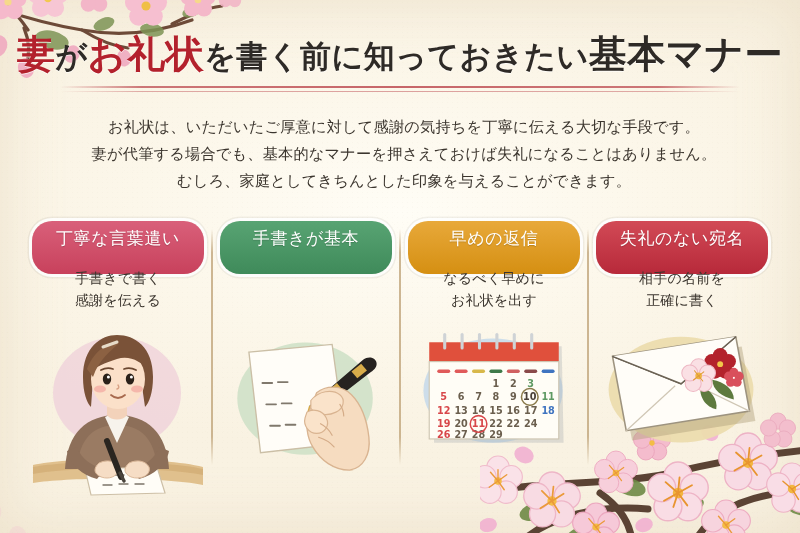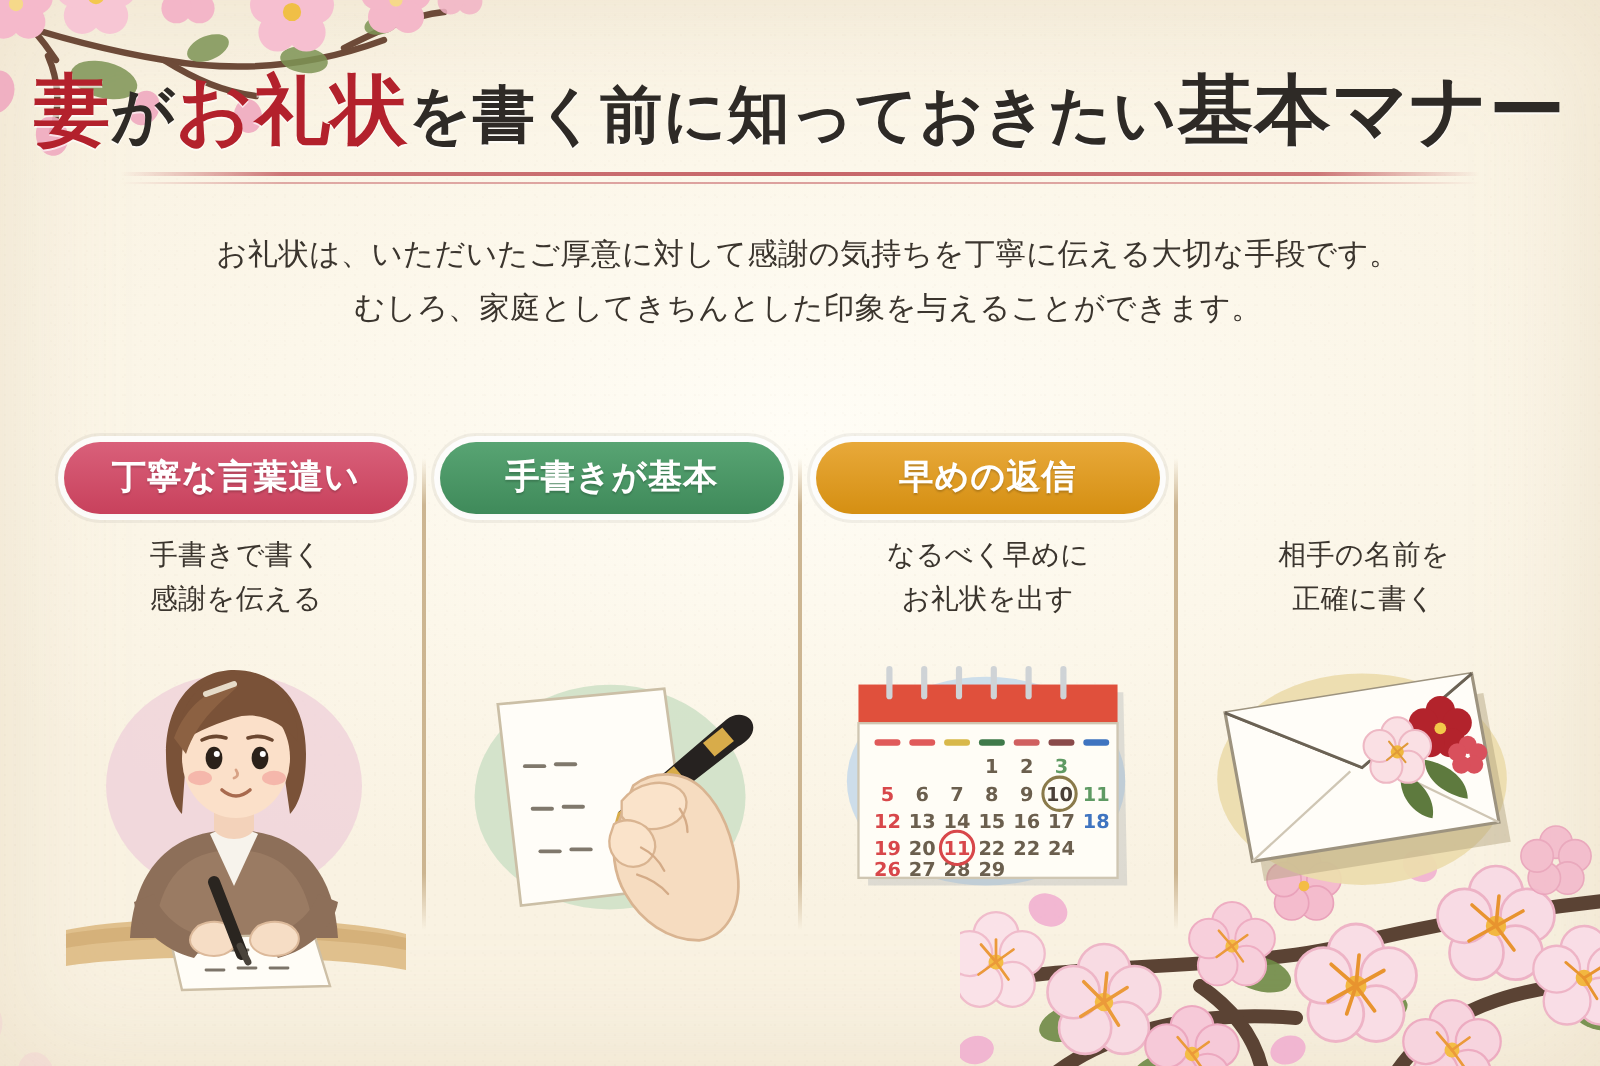--- a/index.html
+++ b/index.html
@@ -23,21 +23,21 @@
     background-position:0 0, 3px 4px;
   }
   #vignette{
     position:absolute;inset:0;pointer-events:none;
     box-shadow:inset 0 0 60px rgba(215,195,160,.35);
   }
 
   
   .title-wrap{position:absolute;left:0;top:36px;width:800px;text-align:center;z-index:8;}
   .title{
-    font-family:Liberation Sans, sans-serif;
+    font-family:Liberation Mono, monospace;
     font-size:38px;font-weight:700;letter-spacing:.5px;
     color:#2e2a26;white-space:nowrap;line-height:1.1;
     text-shadow:0 1px 0 rgba(255,255,255,.65);
   }
   .title .hl{color:#b3212c;}
   .title .sm{font-size:31px;}
   .title-rule{
     position:absolute;left:60px;top:86px;width:680px;height:7px;z-index:8;
   }
   .title-rule i{
@@ -63,24 +63,24 @@
   }
   .card:last-child .divider{display:none;}
   .card .ldivider{
     position:absolute;left:0;top:14px;width:1px;height:236px;
     background:linear-gradient(to bottom,rgba(196,170,130,0) 0%,rgba(196,170,130,.85) 10%,rgba(196,170,130,.85) 88%,rgba(196,170,130,0) 100%);
   }
   .card:first-child .ldivider{display:none;}
 
   .badge{
     position:absolute;left:50%;transform:translateX(-50%);top:6px;
-    min-width:140px;padding:6px 16px 7px;border-radius:20px;
+    min-width:140px;padding:6px 16px 24px;border-radius:20px;
     text-align:center;white-space:nowrap;
     font-family:"DejaVu Serif","Liberation Serif",serif;
-    font-size:17px;font-weight:700;color:#fff;letter-spacing:.6px;
+    font-size:17px;font-weight:400;color:#fff;letter-spacing:.6px;
     box-shadow:0 0 0 3px rgba(255,255,255,.85), 0 0 0 4.5px rgba(0,0,0,.05), 0 1px 2px rgba(0,0,0,.10);
     text-shadow:0 1px 1px rgba(0,0,0,.18);
   }
   .card-sub{
     position:absolute;left:0;top:52px;width:100%;text-align:center;
     color:#3b352e;font-size:14px;line-height:22px;letter-spacing:.2px;
   }
   .card-sub span{display:block;white-space:nowrap;}
 
   .art{position:absolute;left:0;top:102px;width:100%;height:190px;}
@@ -187,20 +187,21 @@
       <span class="hl">妻</span><span class="sm">が</span><span class="hl">お礼状</span><span class="sm">を書く前に知っておきたい</span><span>基本マナー</span>
     </div>
   </div>
   <div class="title-rule">
     <i></i>
       <i class="thin"></i>
   </div>
 
   <div class="lead">
     <div>お礼状は、いただいたご厚意に対して感謝の気持ちを丁寧に伝える大切な手段です。</div>
+    <div>妻が代筆する場合でも、基本的なマナーを押さえておけば失礼になることはありません。</div>
     <div>むしろ、家庭としてきちんとした印象を与えることができます。</div>
   </div>
 
   <div class="cards">
 
     <div class="card">
 
       <div class="divider"></div>
       <div class="badge" style="background:linear-gradient(#d9607a,#c8415c);">丁寧な言葉遣い</div>
       <div class="card-sub">
@@ -384,20 +385,21 @@
 
           <circle cx="130" cy="78.5" r="8.6" fill="none" stroke="#8a7a4a" stroke-width="1.6"></circle>
           <circle cx="77" cy="106.5" r="8.6" fill="none" stroke="#d8474a" stroke-width="1.6"></circle>
         </svg>
       </div>
     </div>
 
     <div class="card">
       <div class="ldivider"></div>
 
+      <div class="badge" style="background:linear-gradient(#d24a56,#b7293a);">失礼のない宛名</div>
       <div class="card-sub">
         <span>相手の名前を</span>
         <span>正確に書く</span>
       </div>
       <div class="art">
         <svg viewBox="0 0 186 150" width="182" height="147" style="position:absolute;left:50%;transform:translateX(-50%);top:4px">
           <ellipse cx="92" cy="70" rx="74" ry="54" fill="#ecdcae" opacity=".95"></ellipse>
 
           <path d="M24 40 L 150 20 L 164 96 L 38 116 Z" fill="#b0a07a" opacity=".45" transform="translate(4,6)"></path>
 

